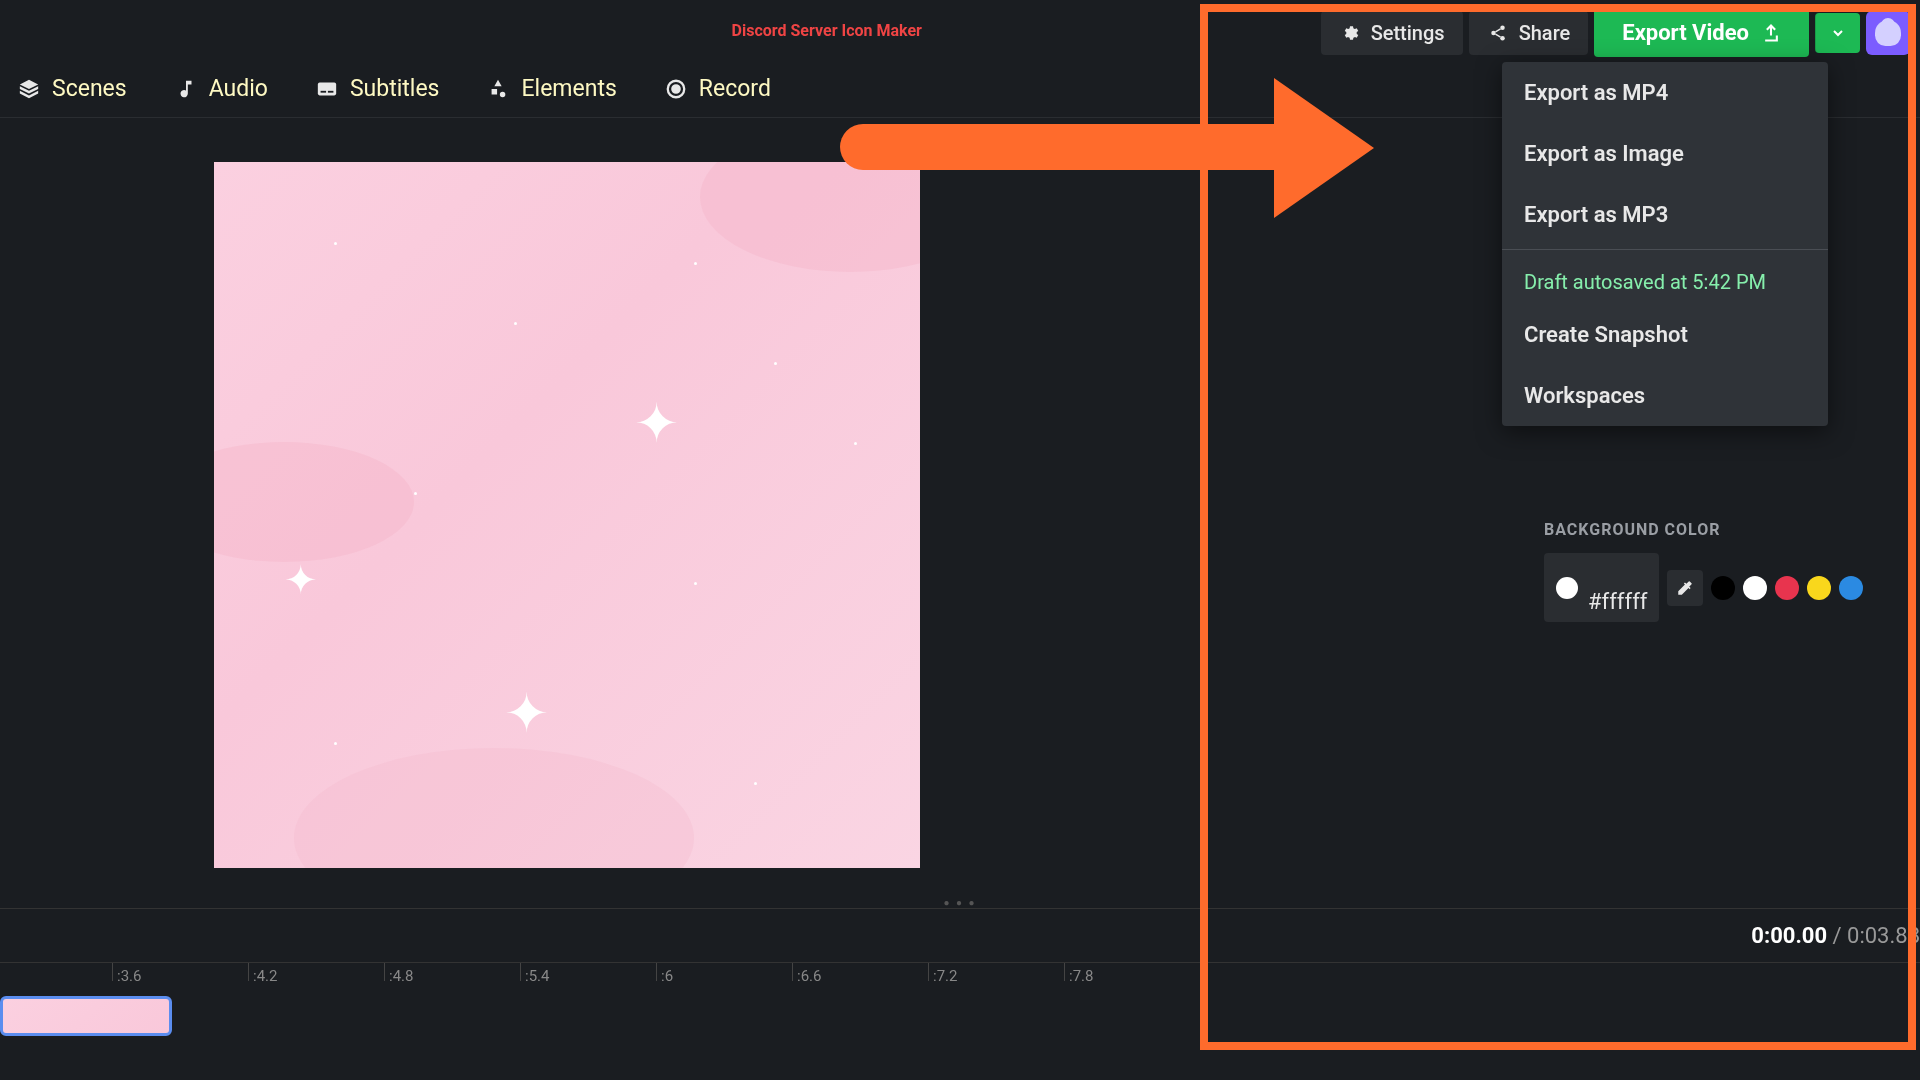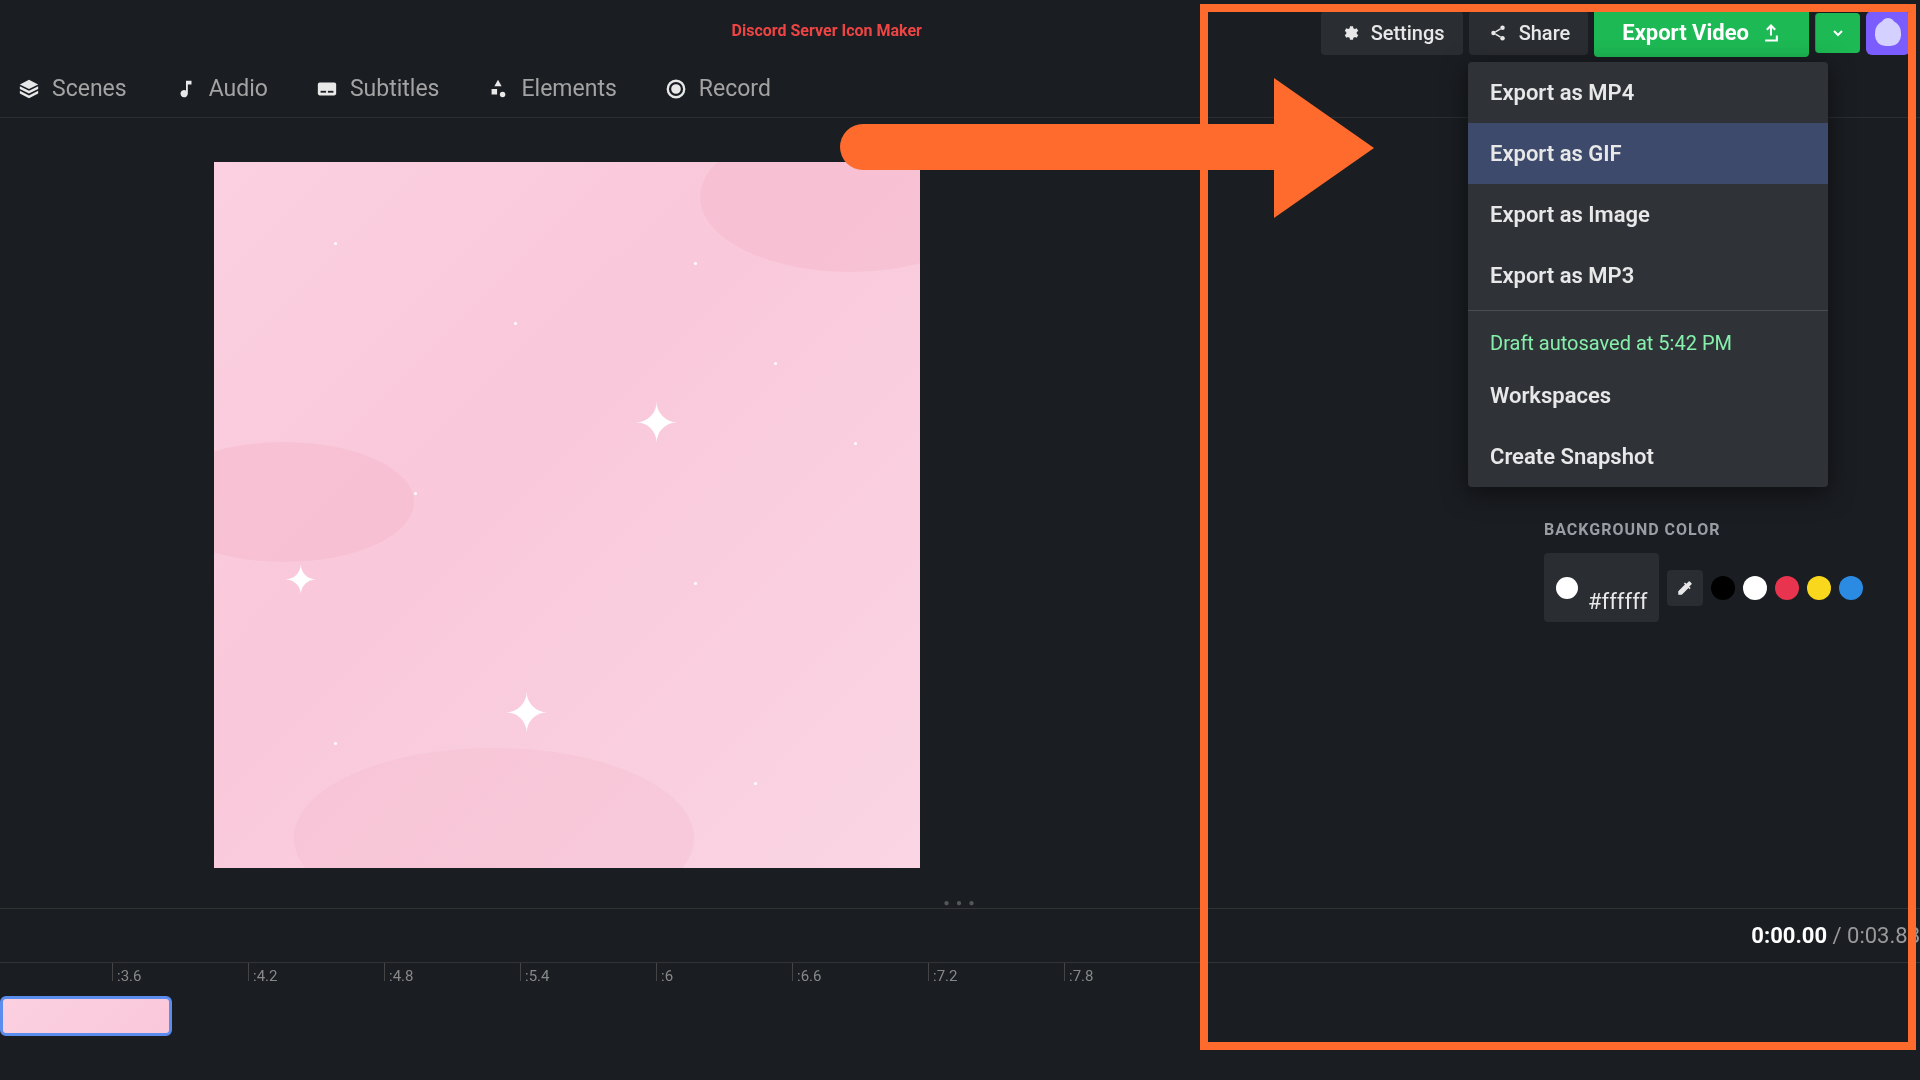--- a/index.html
+++ b/index.html
@@ -11,21 +11,21 @@
 .header-right { position: absolute; right: 10px; top: 8px; display: flex; gap: 6px; align-items: center; }
 .btn { display: flex; align-items: center; gap: 10px; padding: 10px 18px; border-radius: 4px; font-size: 20px; font-weight: 500; cursor: pointer; border: none; }
 .btn-dark { background: #2a2d31; color: #e8e8e8; }
 .btn-export { background: #1db954; color: #fff; font-weight: 700; padding: 12px 28px; font-size: 22px; display: flex; gap: 12px; }
 .btn-chevron { background: #1db954; color: #fff; padding: 12px 14px; border-left: 1px solid rgba(0,0,0,0.15); }
 .avatar { width: 44px; height: 44px; background: #7b5cff; border-radius: 6px; display: flex; align-items: center; justify-content: center; }
 .avatar-inner { width: 26px; height: 26px; background: #d4d0ff; border-radius: 50% 50% 40% 40%; position: relative; }
 .avatar-inner::before { content: ''; position: absolute; width: 14px; height: 14px; background: #d4d0ff; border-radius: 50%; top: -2px; left: 6px; }
 
 .toolbar { height: 58px; display: flex; align-items: center; gap: 28px; padding: 0 8px; border-bottom: 1px solid #2a2d31; }
-.tool-item { display: flex; align-items: center; gap: 12px; font-size: 23px; color: #a3a3a3; cursor: pointer; padding: 6px 10px; }
+.tool-item { display: flex; align-items: center; gap: 12px; font-size: 23px; color: #fef9c3; cursor: pointer; padding: 6px 10px; }
 .tool-icon { width: 22px; height: 22px; display: inline-flex; align-items: center; justify-content: center; }
 
 .canvas-area { position: relative; height: 790px; display: flex; align-items: flex-start; justify-content: flex-start; padding-top: 44px; padding-left: 214px; }
 .canvas { width: 706px; height: 706px; background: linear-gradient(135deg, #fbd0e0 0%, #f9c8da 40%, #fad5e3 100%); position: relative; overflow: hidden; }
 .cloud { position: absolute; background: rgba(245, 180, 200, 0.4); border-radius: 50%; }
 .cloud1 { width: 300px; height: 150px; top: -40px; right: -80px; }
 .cloud2 { width: 260px; height: 120px; top: 280px; left: -60px; }
 .cloud3 { width: 400px; height: 180px; bottom: -60px; left: 80px; background: rgba(245, 180, 200, 0.25); }
 .star { position: absolute; color: #fff; }
 .star-big { font-size: 54px; }
@@ -36,21 +36,21 @@
 
 .timeline-bar { border-top: 1px solid #333; padding: 14px 0 0 0; }
 .time-display { text-align: right; font-size: 22px; margin-bottom: 14px; }
 .time-current { font-weight: 700; color: #fff; }
 .time-total { color: #999; }
 .ruler { height: 28px; position: relative; border-top: 1px solid #333; }
 .tick { position: absolute; top: 0; font-size: 15px; color: #888; border-left: 1px solid #444; padding-left: 4px; height: 18px; padding-top: 4px; }
 .clip-row { padding: 6px 0 0 0; }
 .clip { width: 172px; height: 40px; background: linear-gradient(135deg, #fbd0e0, #f9c8da); border: 3px solid #5b8def; border-radius: 6px; margin-left: 0; }
 
-.dropdown { position: absolute; top: 62px; right: 92px; width: 360px; background: #2f3338; border-radius: 4px; box-shadow: 0 6px 24px rgba(0,0,0,0.5); z-index: 100; }
+.dropdown { position: absolute; top: 62px; right: 92px; width: 326px; background: #2f3338; border-radius: 4px; box-shadow: 0 6px 24px rgba(0,0,0,0.5); z-index: 100; }
 .dd-item { padding: 18px 22px; font-size: 22px; font-weight: 600; color: #e8e8e8; cursor: pointer; }
 .dd-item.highlighted { background: #3d4a6b; }
 .dd-divider { height: 1px; background: #4a4e54; margin: 4px 0; }
 .dd-status { padding: 16px 22px 10px; font-size: 20px; color: #86efac; }
 
 .right-panel { position: absolute; right: 0; top: 120px; width: 400px; padding: 400px 24px 0 24px; }
 .panel-label { font-size: 16px; font-weight: 700; letter-spacing: 1px; color: #9a9ea4; margin-bottom: 14px; }
 .color-row { display: flex; align-items: center; gap: 8px; }
 .color-input { display: flex; align-items: center; gap: 10px; background: #2a2d31; padding: 8px 12px; border-radius: 4px; }
 .swatch-current { width: 22px; height: 22px; border-radius: 50%; background: #fff; }
@@ -193,27 +193,26 @@
     <div class="tick" style="left:928px">:7.2</div>
     <div class="tick" style="left:1064px">:7.8</div>
   </div>
   <div class="clip-row">
     <div class="clip"></div>
   </div>
 </div>
 
 <div class="dropdown">
   <div class="dd-item">Export as MP4</div>
-  <div class="dd-item highlighted">Export as GIF</div>
   <div class="dd-item">Export as Image</div>
   <div class="dd-item">Export as MP3</div>
   <div class="dd-divider"></div>
   <div class="dd-status">Draft autosaved at 5:42 PM</div>
+  <div class="dd-item">Create Snapshot</div>
   <div class="dd-item">Workspaces</div>
-  <div class="dd-item">Create Snapshot</div>
 </div>
 
 <div class="right-panel">
   <div class="panel-label">BACKGROUND COLOR</div>
   <div class="color-row">
     <div class="color-input">
       <div class="swatch-current"></div>
       <span class="hex">#ffffff</span>
     </div>
     <div class="eyedrop">

